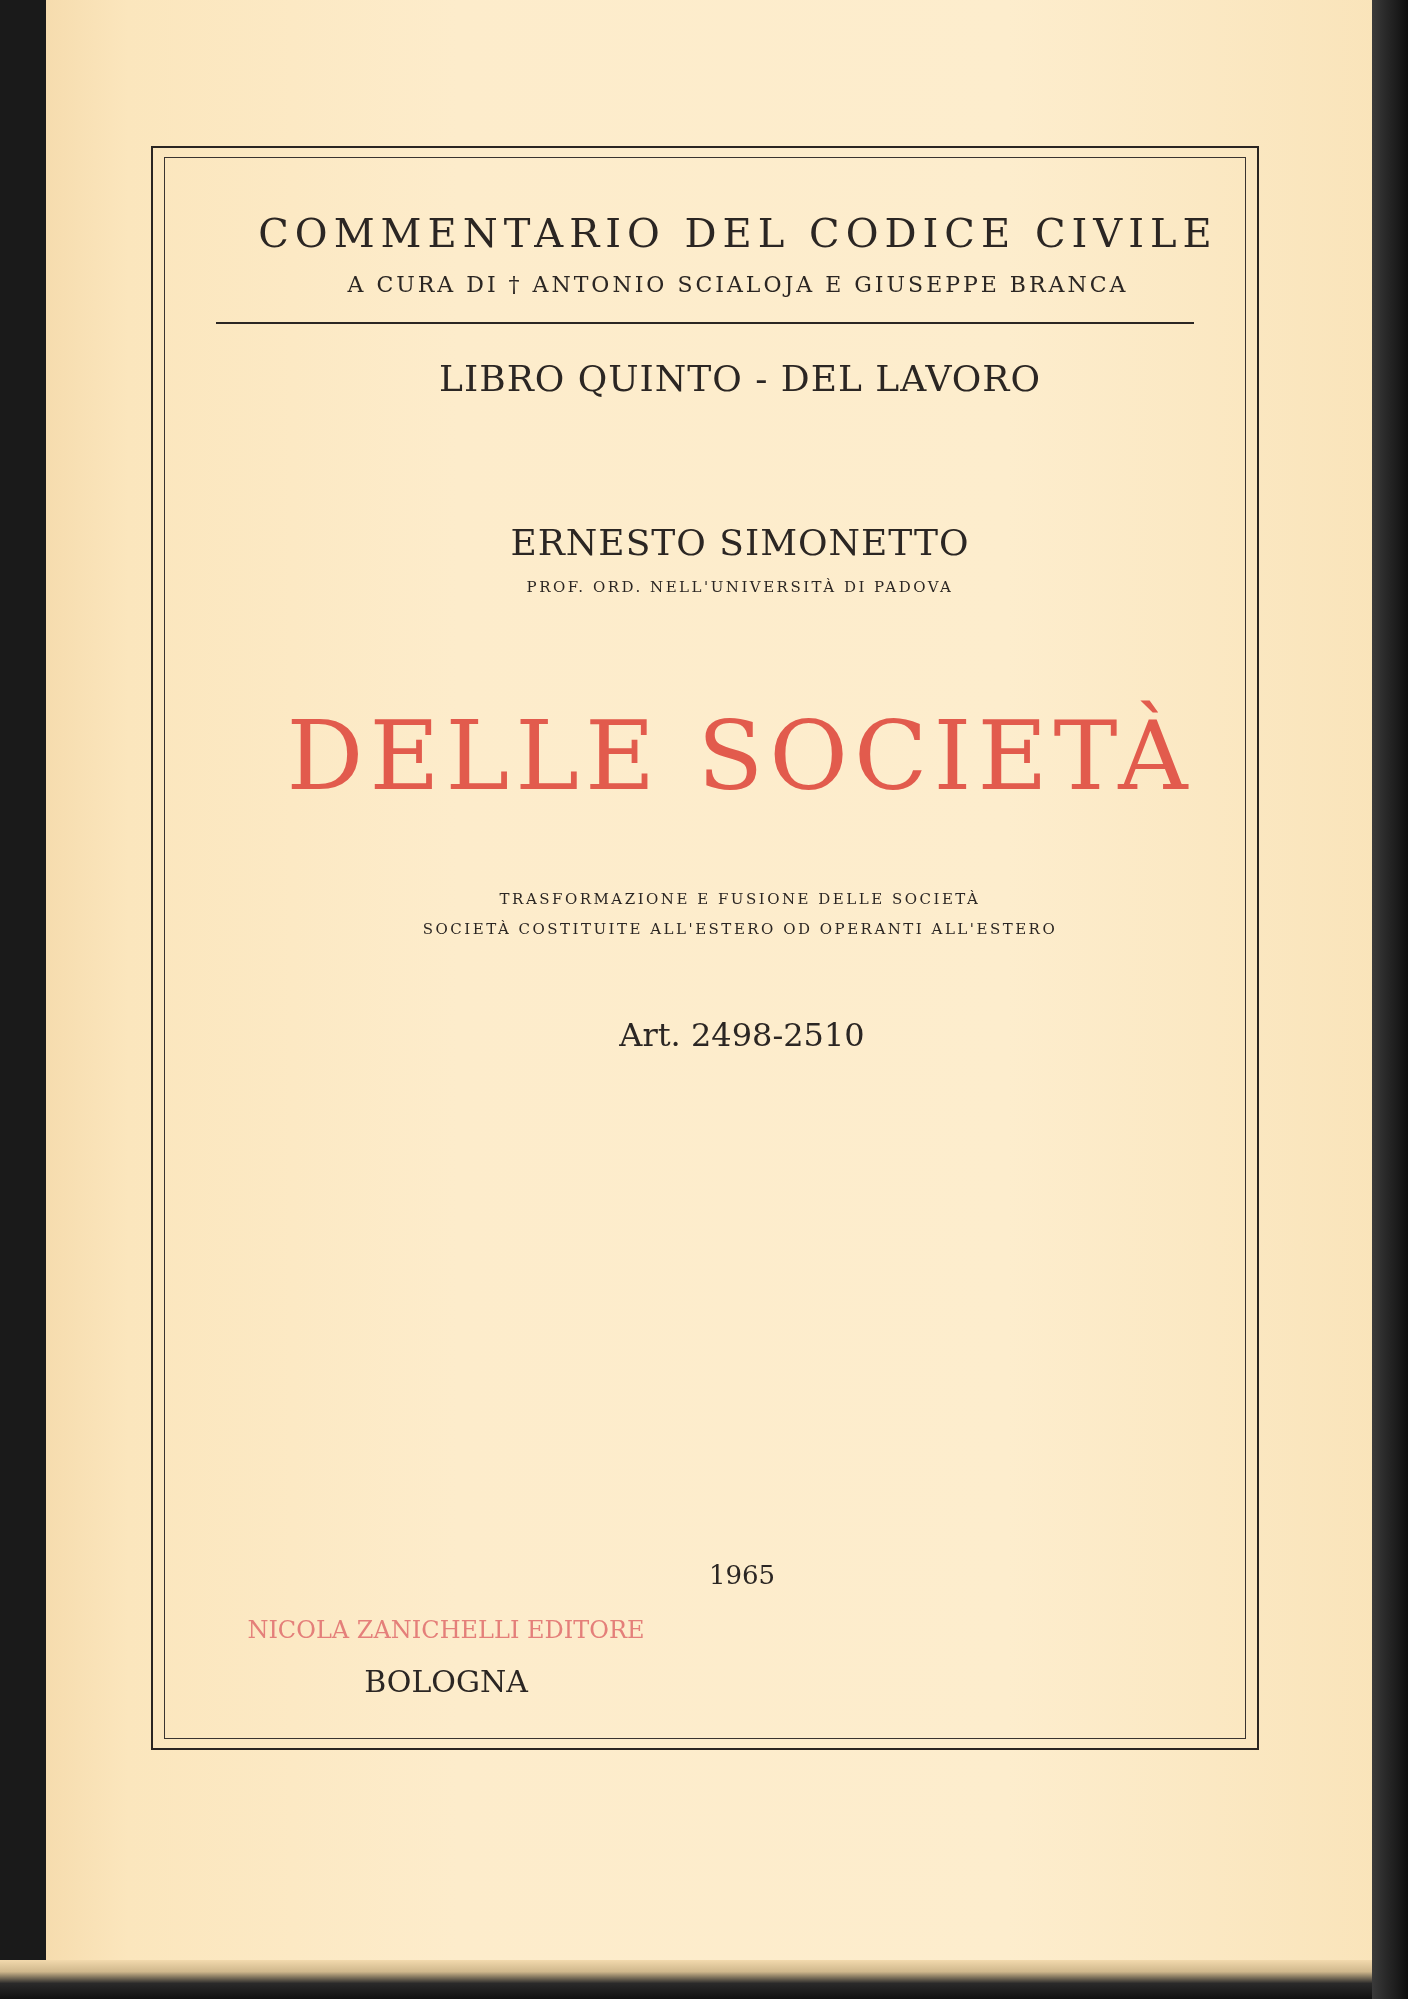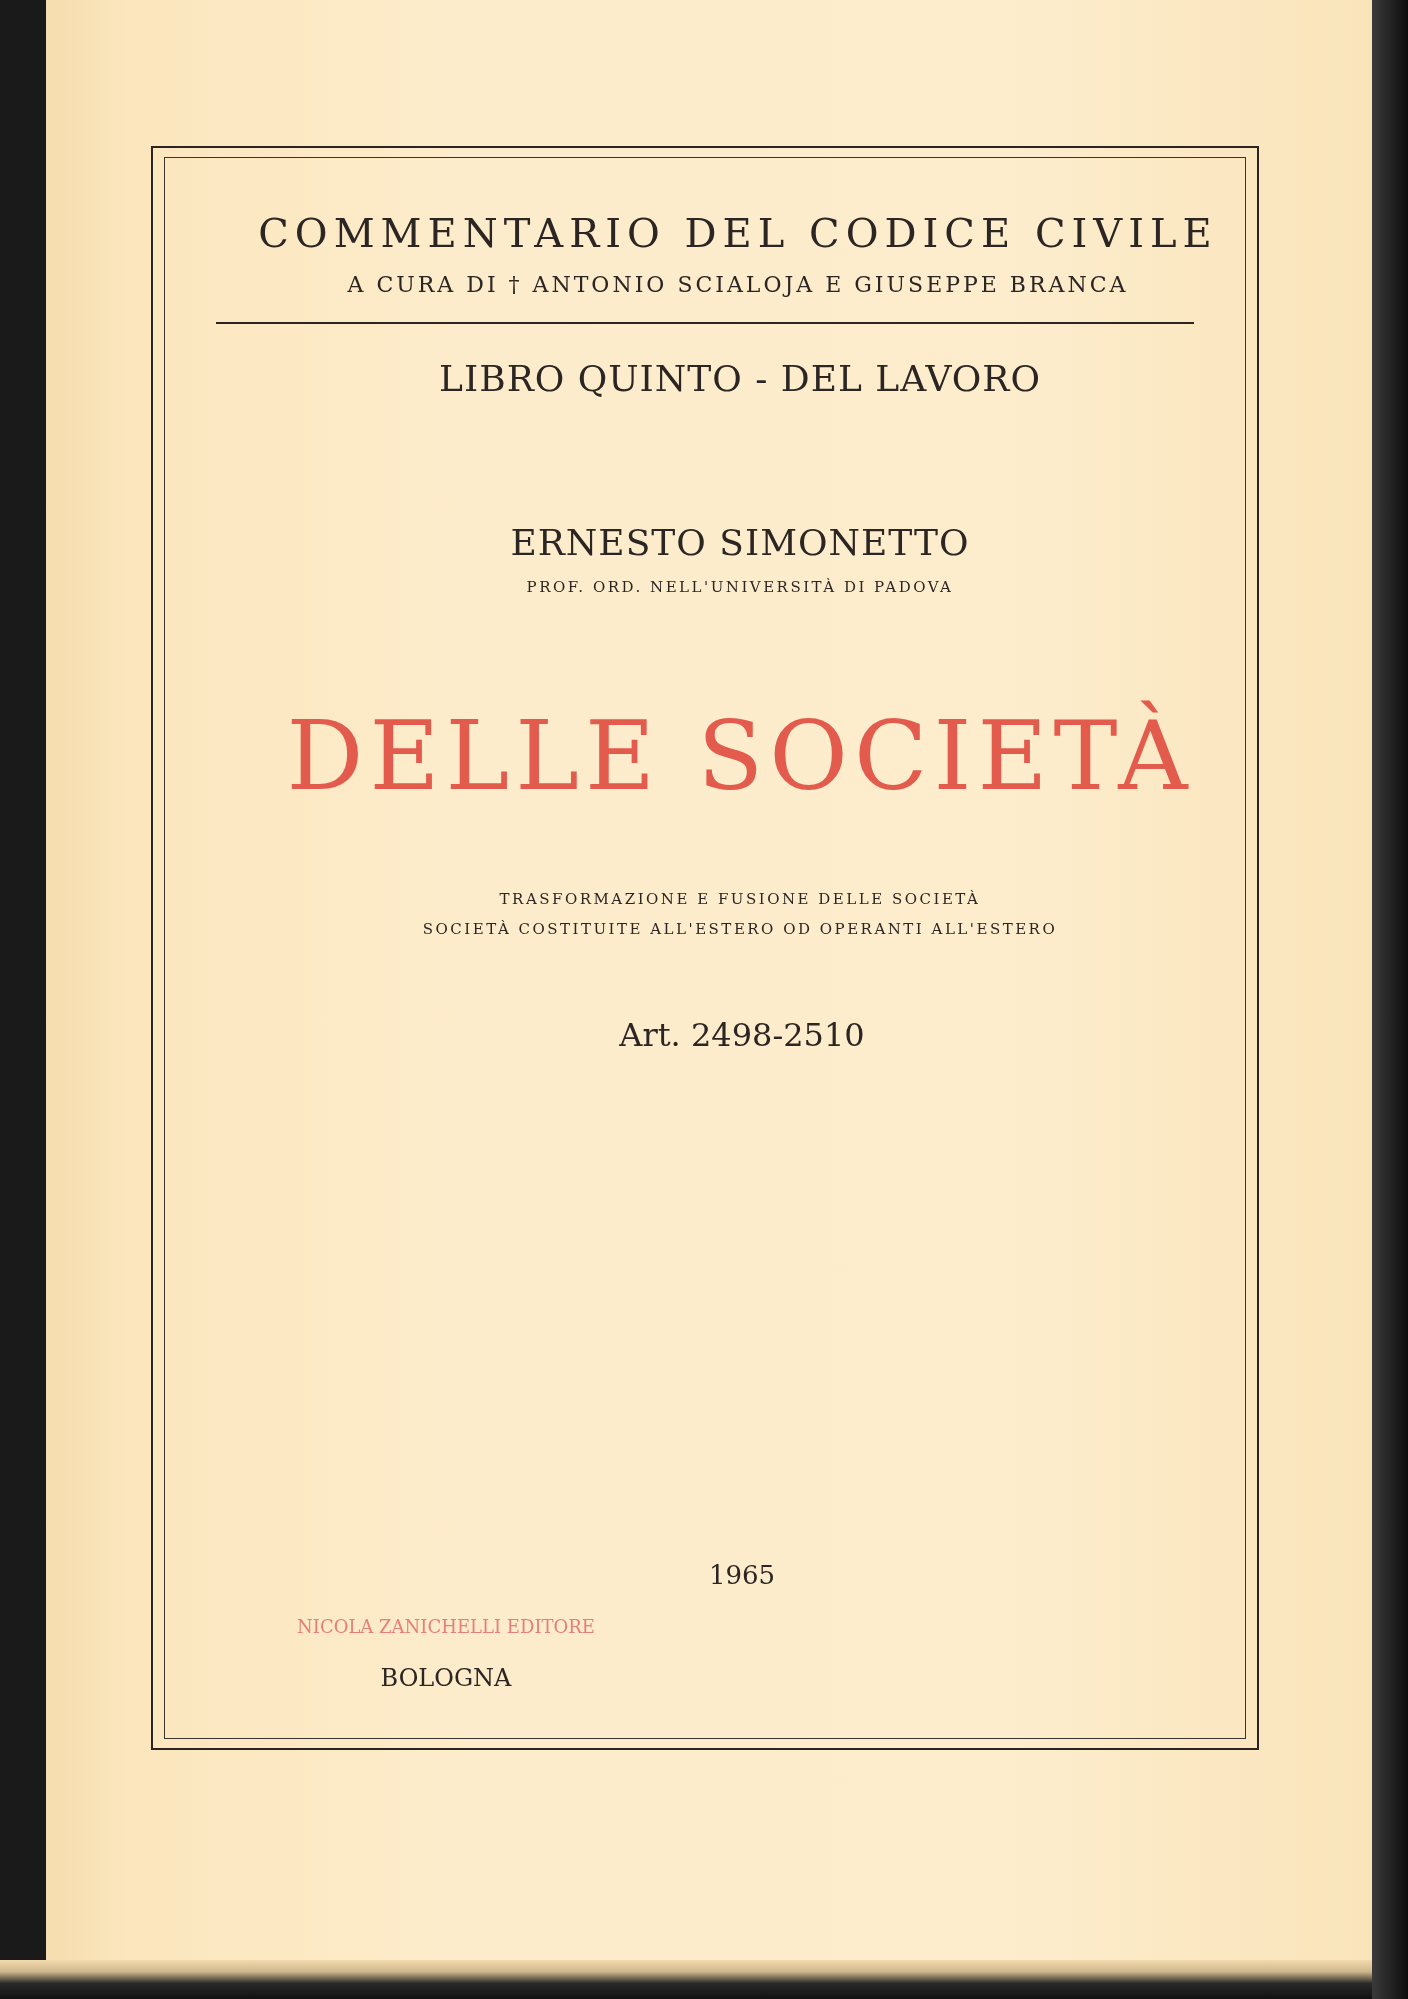--- a/index.html
+++ b/index.html
@@ -43,22 +43,22 @@
   .l-author { top: 522px; font-size: 36px; letter-spacing: 1px; left: -10px; }
   .l-authorsub { top: 578px; font-size: 15px; letter-spacing: 2.5px; left: -10px; }
   .l-title { top: 700px; font-size: 96px; letter-spacing: 6px; color: #e25b4d; left: -10px; }
   .l-sub1 { top: 890px; font-size: 15px; letter-spacing: 2.5px; left: -10px; }
   .l-sub2 { top: 920px; font-size: 15px; letter-spacing: 2.5px; left: -10px; }
   .l-art { top: 1016px; font-size: 32px; left: -8px; }
   .l-year { top: 1560px; font-size: 26px; left: -8px; }
   .pub {
     position: absolute; white-space: nowrap; text-align: center;
   }
-  .pub-name { color: #e47f7a; font-size: 18px; text-align: center; }
-  .pub-city { color: #2b2623; font-size: 24px; }
+  .pub-name { color: #e47f7a; font-size: 24px; text-align: center; }
+  .pub-city { color: #2b2623; font-size: 30px; }
   .pub-left { left: 150px; top: 1616px; width: 500px; }
   .pub-left-city { left: 150px; top: 1664px; width: 500px; }
   .pub-right { left: 675px; top: 1616px; width: 480px; }
   .pub-right-city { left: 675px; top: 1664px; width: 480px; }
 </style>
 </head>
 <body>
 
 <div class="page">
   <div class="frame-outer"></div>

